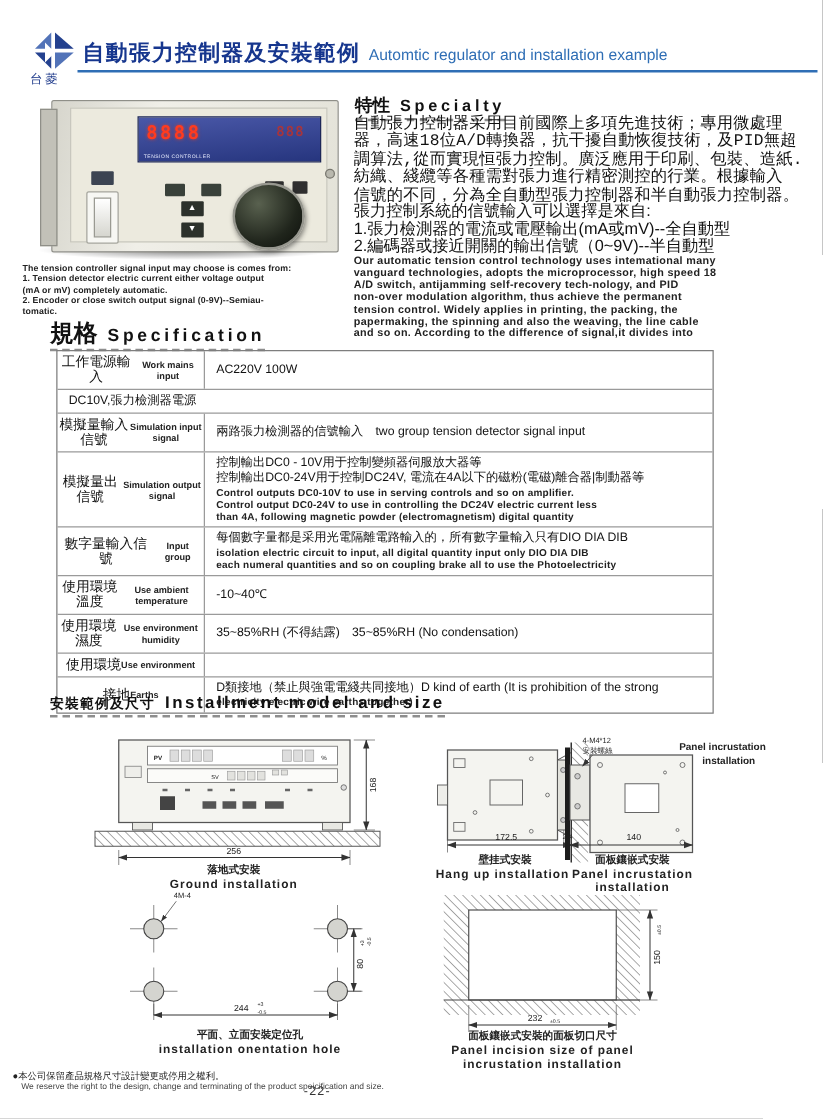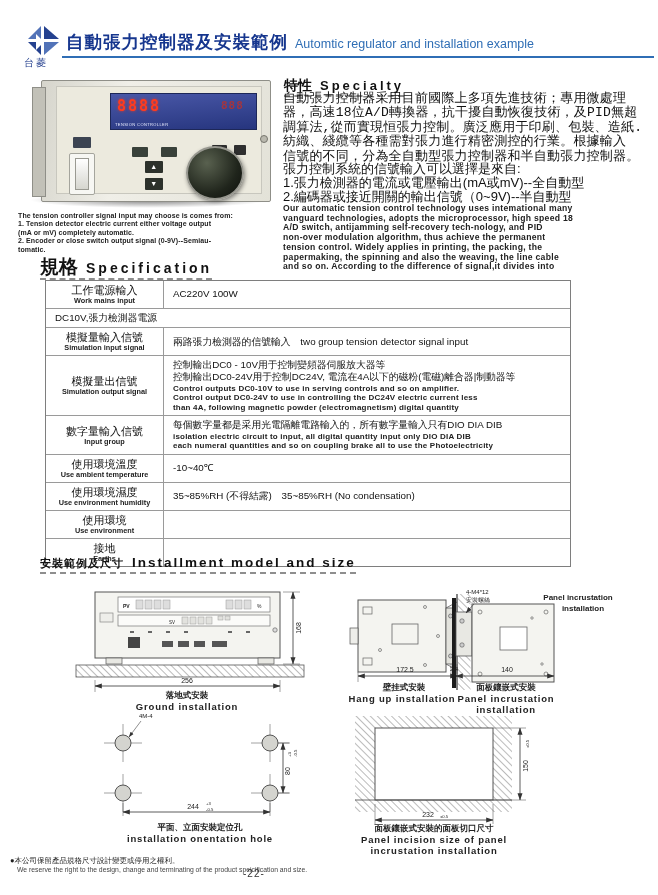--- a/index.html
+++ b/index.html
@@ -65,21 +65,21 @@
   .en-par{left:283px;top:204px;font-size:8.6px;font-weight:bold;line-height:9.7px;letter-spacing:.3px;
       color:#222;white-space:nowrap;}
 
   
   .spec-head{left:40px;top:254px;}
   .spec-head .h-zh{font-size:19px;margin-top:32px;}
   .spec-head .h-en{font-size:14px;letter-spacing:3px;margin-left:8px;}
   .stable{left:45px;top:280px;width:524px;border:1px solid #7e7e7e;}
   .srow{display:grid;grid-template-columns:118px 1fr;}
   .srow + .srow{border-top:1px solid #9a9a9a;}
-  .slabel{border-right:1px solid #9a9a9a;display:flex;flex-direction:column;align-items:center;
+  .slabel{border-right:1px solid #9a9a9a;display:flex;align-items:center;
       justify-content:center;padding:3px 1px;text-align:center;}
   .lzh{font-size:11px;line-height:12px;color:#111;}
   .len{font-size:7.3px;font-weight:bold;line-height:9px;color:#222;}
   .sval{display:flex;flex-direction:column;justify-content:center;padding:3px 4px 3px 9px;overflow:hidden;}
   .vzh{font-size:9.8px;line-height:12.2px;color:#111;white-space:nowrap;}
   .ven{font-size:8px;font-weight:bold;line-height:9.6px;letter-spacing:.2px;color:#222;white-space:nowrap;}
 
   
   .inst-head{left:40px;top:553px;}
   .inst-head .h-zh{font-size:11px;letter-spacing:1px;}
@@ -254,20 +254,24 @@
       <div class="slabel">
         <div class="lzh">使用環境</div>
         <div class="len">Use environment</div>
       </div>
     </div>
     <div class="srow">
       <div class="slabel">
         <div class="lzh">接地</div>
         <div class="len">Earths</div>
       </div>
+      <div class="sval">
+        <div class="vzh">D類接地（禁止與強電電綫共同接地）D kind of earth (It is prohibition of the strong</div>
+        <div class="ven">electricity electric wire earths together)</div>
+      </div>
     </div>
   </div>
 
   <div class="abs inst-head">
     <span class="h-block"><span class="h-zh">安裝範例及尺寸</span><span class="h-en">Installment model and size</span></span>
   </div>
 
   <svg class="drawings" width="658" height="895" viewBox="0 0 658 895">
     <defs>
       <pattern id="hatch" width="5" height="5" patternUnits="userSpaceOnUse" patternTransform="rotate(-45)">

